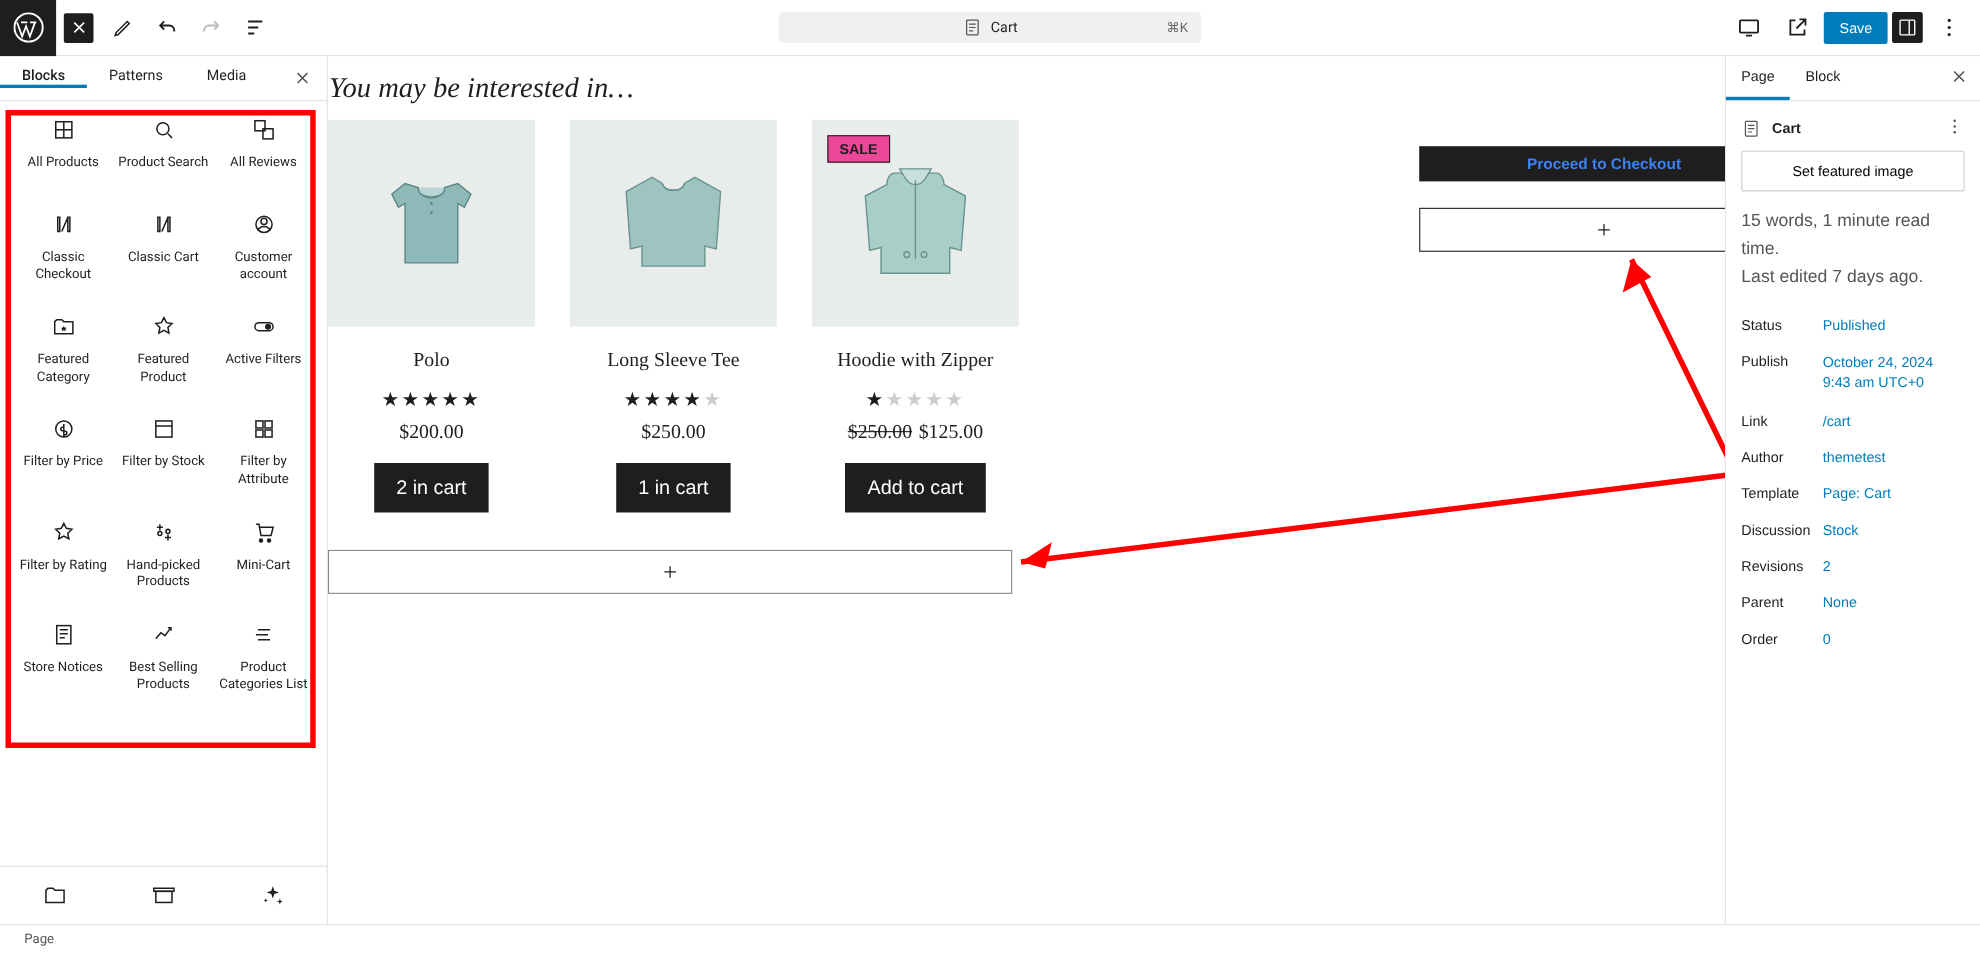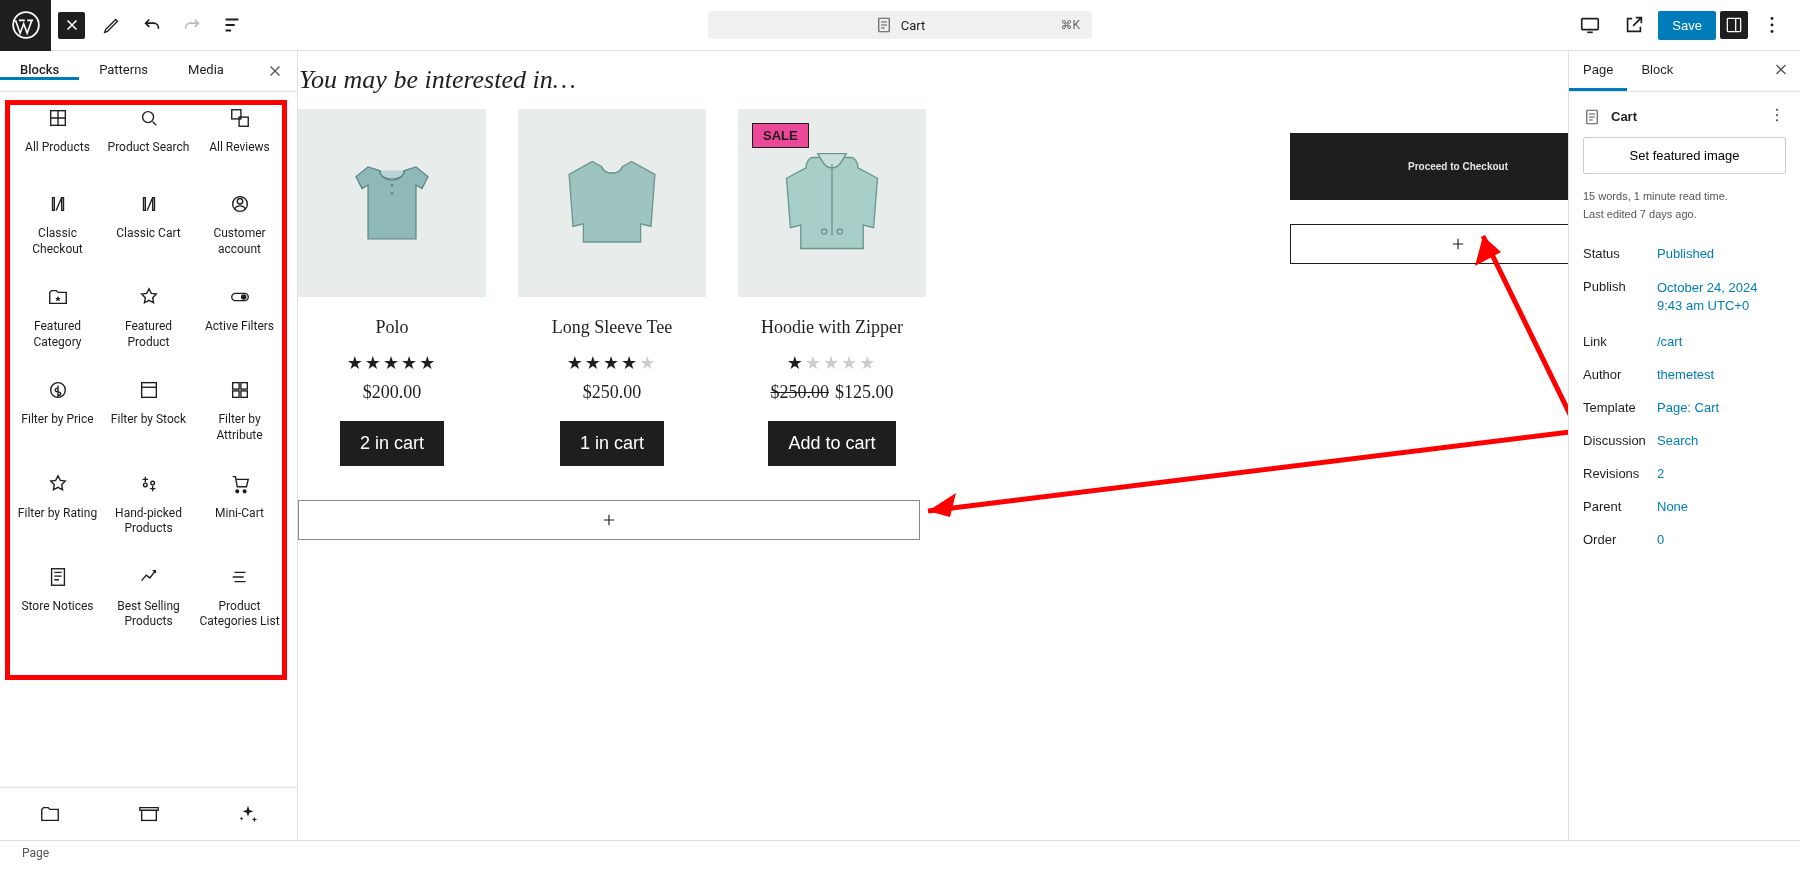--- a/index.html
+++ b/index.html
@@ -59,39 +59,39 @@
 .product .imgwrap { width: 188px; height: 188px; background: #e8eceb; display: flex; align-items: center; justify-content: center; position: relative; }
 .product .sale-badge { position: absolute; top: 14px; left: 14px; background: #ec4899; border: 1px solid #1e1e1e; padding: 4px 10px; font-size: 13px; font-family: -apple-system, sans-serif; font-weight: 600; }
 .product .pname { font-size: 18px; margin-top: 20px; font-family: Georgia, serif; }
 .stars { margin-top: 14px; color: #1e1e1e; font-size: 18px; letter-spacing: 2px; }
 .stars .empty { color: #ccc; }
 .price { margin-top: 8px; font-size: 18px; font-family: Georgia, serif; }
 .price .old { text-decoration: line-through; margin-right: 6px; }
 .cart-btn { margin-top: 18px; background: #1e1e1e; color: #fff; border: none; padding: 12px 20px; font-size: 18px; font-family: -apple-system, sans-serif; cursor: pointer; }
 
 .checkout-box { position: absolute; left: 992px; top: 82px; width: 336px; }
-.proceed-btn { width: 100%; background: #1e1e1e; color: #e5e5e5; border: none; padding: 28px; font-size: 10px; font-weight: 600; cursor: pointer; }
+.proceed-btn { width: 100%; background: #1e1e1e; color: #3b82f6; border: none; padding: 8px; font-size: 14px; font-weight: 600; cursor: pointer; }
 .add-block-small { width: 100%; height: 40px; border: 1px solid #1e1e1e; margin-top: 24px; display: flex; align-items: center; justify-content: center; cursor: pointer; background: #fff; }
 .add-block-large { width: 622px; height: 40px; border: 1px solid #888; margin-top: 34px; display: flex; align-items: center; justify-content: center; cursor: pointer; background: #fff; }
 
 
 .settings { width: 232px; border-left: 1px solid #e0e0e0; display: flex; flex-direction: column; font-family: -apple-system, sans-serif; }
 .settings-tabs { display: flex; border-bottom: 1px solid #e0e0e0; position: relative; height: 41px; align-items: stretch; }
 .settings-tab { padding: 0 14px; display: flex; align-items: center; font-size: 13px; cursor: pointer; border-bottom: 3px solid transparent; }
 .settings-tab.active { border-bottom-color: #007cba; font-weight: 500; }
 .settings-close { position: absolute; right: 10px; top: 50%; transform: translateY(-50%); cursor: pointer; }
 
 .settings-body { padding: 14px 14px; flex: 1; overflow: auto; }
 .page-title-row { display: flex; align-items: center; gap: 10px; margin-bottom: 10px; }
 .page-title-row .ptitle { font-weight: 600; flex: 1; }
 .page-title-row .menu-dots { cursor: pointer; }
 
 .featured-btn { width: 100%; border: 1px solid #ccc; background: #fff; padding: 10px; font-size: 13px; cursor: pointer; border-radius: 2px; }
 
-.meta-lines { margin-top: 14px; color: #555; font-size: 11px; line-height: 1.6; }
+.meta-lines { margin-top: 14px; color: #555; font-size: 16px; line-height: 1.6; }
 
 .prop-list { margin-top: 14px; }
 .prop-row { display: flex; padding: 9px 0; font-size: 13px; }
 .prop-row .plabel { width: 74px; color: #1e1e1e; }
 .prop-row .pvalue { color: #007cba; cursor: pointer; flex: 1; }
 .prop-row .pvalue.multi { line-height: 1.4; }
 
 
 .footer { height: 24px; border-top: 1px solid #e0e0e0; padding: 4px 22px; font-size: 12px; color: #555; display: flex; align-items: center; }
 
@@ -492,21 +492,21 @@
      <div class="prop-row">
               <div class="plabel">Author</div>
               <div class="pvalue">themetest</div>
             </div>
      <div class="prop-row">
               <div class="plabel">Template</div>
               <div class="pvalue">Page: Cart</div>
             </div>
      <div class="prop-row">
               <div class="plabel">Discussion</div>
-              <div class="pvalue">Search</div>
+              <div class="pvalue">Stock</div>
             </div>
      <div class="prop-row">
               <div class="plabel">Revisions</div>
               <div class="pvalue">2</div>
             </div>
      <div class="prop-row">
               <div class="plabel">Parent</div>
               <div class="pvalue">None</div>
             </div>
      <div class="prop-row">

